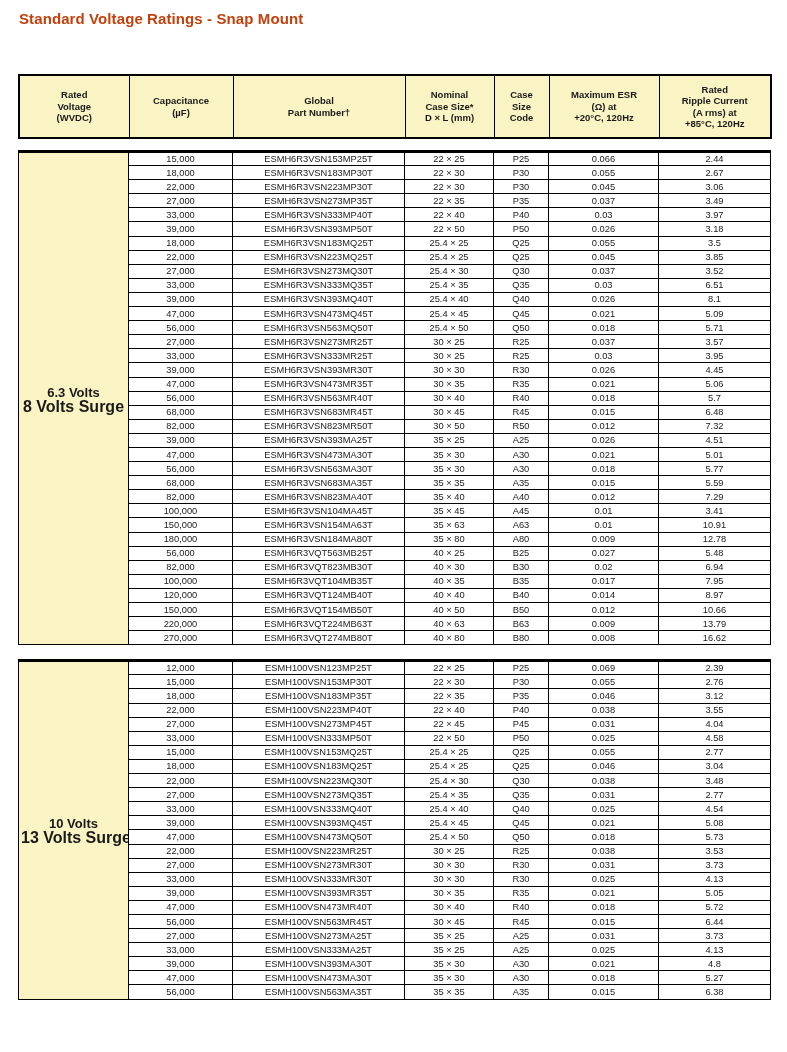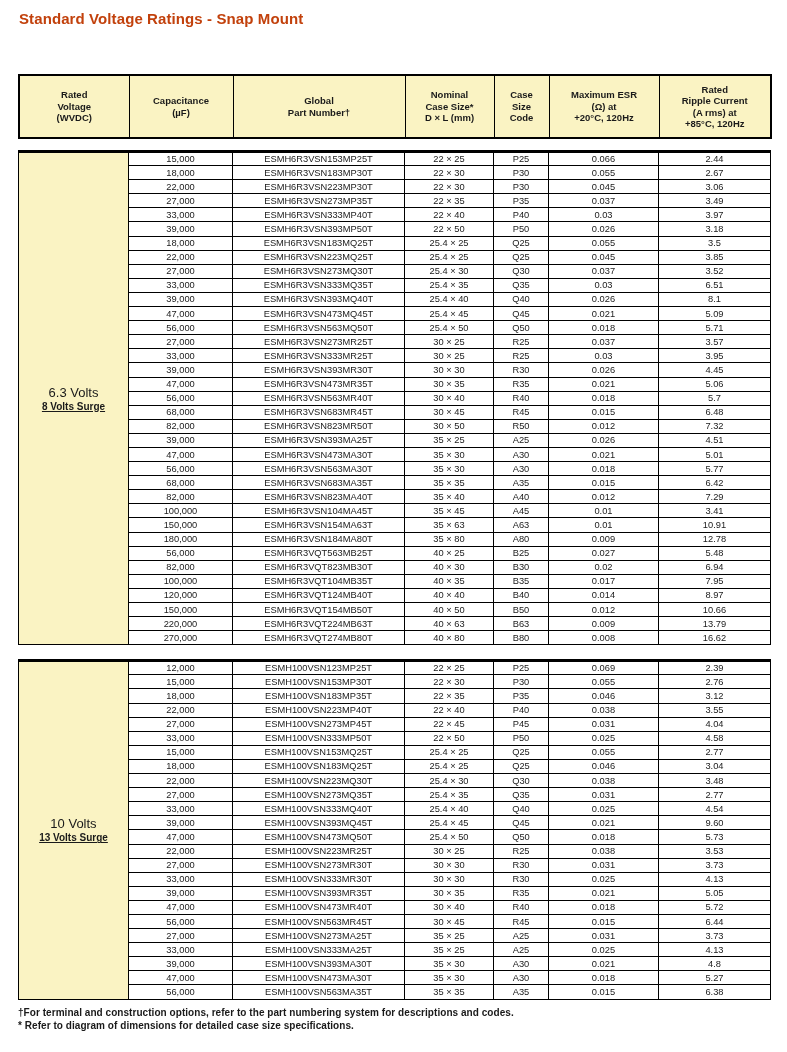--- a/index.html
+++ b/index.html
@@ -57,28 +57,27 @@
     padding: 0 2px;
     white-space: nowrap;
     overflow: hidden;
   }
   .section-table td.vlabel {
     background: #faf3c3;
     border: 1.5px solid #000;
   }
   .vlabel .volts {
     font-size: 13px;
-    font-weight: normal;
+    font-weight: bold;
     line-height: 15px;
   }
   .vlabel .surge {
-    font-size: 10px;
+    font-size: 16px;
     font-weight: bold;
     line-height: 13px;
-    text-decoration: underline;
   }
   .gap { height: 14px; }
   .footnotes { margin-top: 6px; }
   .footnote {
     font-size: 10px;
     font-weight: bold;
     line-height: 13px;
     letter-spacing: 0.05px;
   }
 </style>
@@ -324,21 +323,21 @@
             <td>A30</td>
             <td>0.018</td>
             <td>5.77</td>
           </tr>
           <tr>
             <td>68,000</td>
             <td>ESMH6R3VSN683MA35T</td>
             <td>35 × 35</td>
             <td>A35</td>
             <td>0.015</td>
-            <td>6.42</td>
+            <td>5.59</td>
           </tr>
           <tr>
             <td>82,000</td>
             <td>ESMH6R3VSN823MA40T</td>
             <td>35 × 40</td>
             <td>A40</td>
             <td>0.012</td>
             <td>7.29</td>
           </tr>
           <tr>
@@ -526,21 +525,21 @@
             <td>Q40</td>
             <td>0.025</td>
             <td>4.54</td>
           </tr>
           <tr>
             <td>39,000</td>
             <td>ESMH100VSN393MQ45T</td>
             <td>25.4 × 45</td>
             <td>Q45</td>
             <td>0.021</td>
-            <td>9.60</td>
+            <td>5.08</td>
           </tr>
           <tr>
             <td>47,000</td>
             <td>ESMH100VSN473MQ50T</td>
             <td>25.4 × 50</td>
             <td>Q50</td>
             <td>0.018</td>
             <td>5.73</td>
           </tr>
           <tr>
@@ -628,18 +627,14 @@
             <td>ESMH100VSN563MA35T</td>
             <td>35 × 35</td>
             <td>A35</td>
             <td>0.015</td>
             <td>6.38</td>
           </tr>
         </tbody>
       </table>
     </div>
 
-  <div class="footnotes">
-    <div class="footnote">†For terminal and construction options, refer to the part numbering system for descriptions and codes.</div>
-    <div class="footnote">* Refer to diagram of dimensions for detailed case size specifications.</div>
-  </div>
 
 </div>
 
 </body></html>

